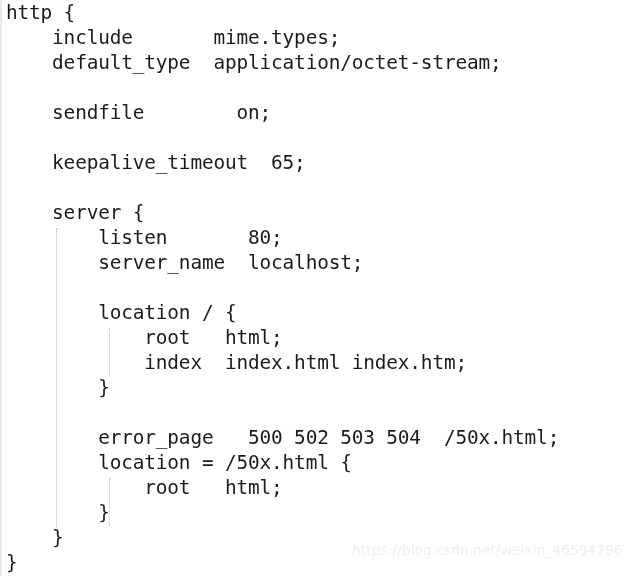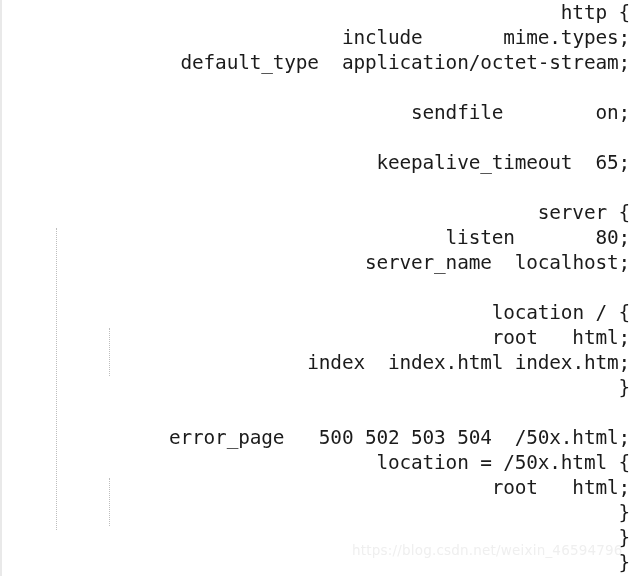--- a/index.html
+++ b/index.html
@@ -37,21 +37,20 @@
     line-height: 25px;
     letter-spacing: -0.15px;
     color: #1b1b1b;
     white-space: pre;
     -webkit-font-smoothing: none;
   }
   .code-line {
     display: block;
     height: 25px;
     white-space: pre;
-    text-align: right;
   }
   
   .indent-guide {
     position: absolute;
     width: 1px;
     border-left: 1px dotted #bdbdbd;
   }
   #guide-server  { left: 56px;  top: 228px; height: 302px; }
   #guide-loc-1   { left: 109px; top: 328px; height:  48px; }
   #guide-loc-2   { left: 109px; top: 478px; height:  48px; }

